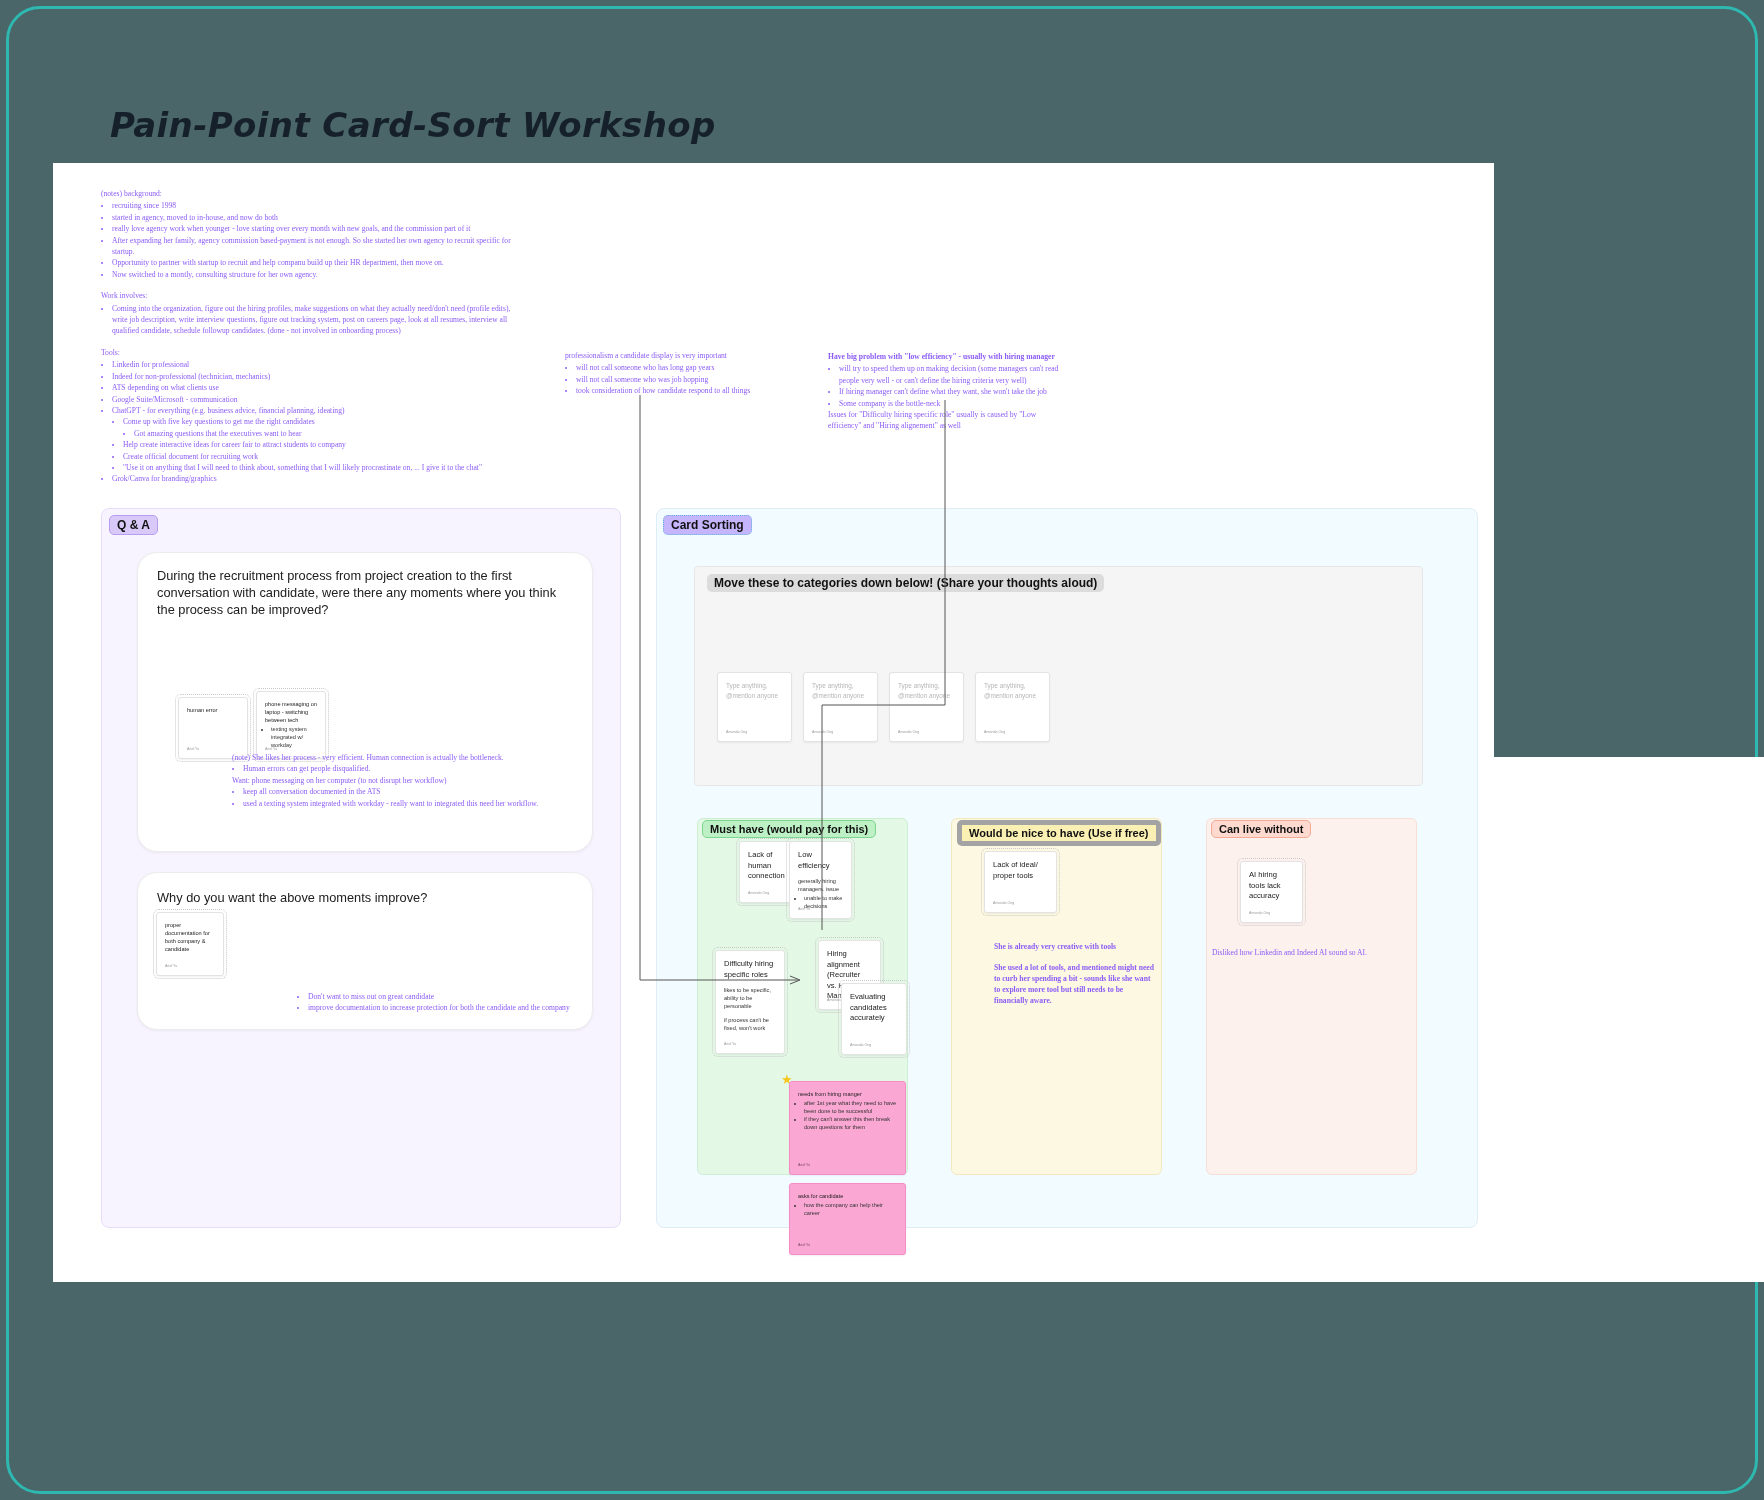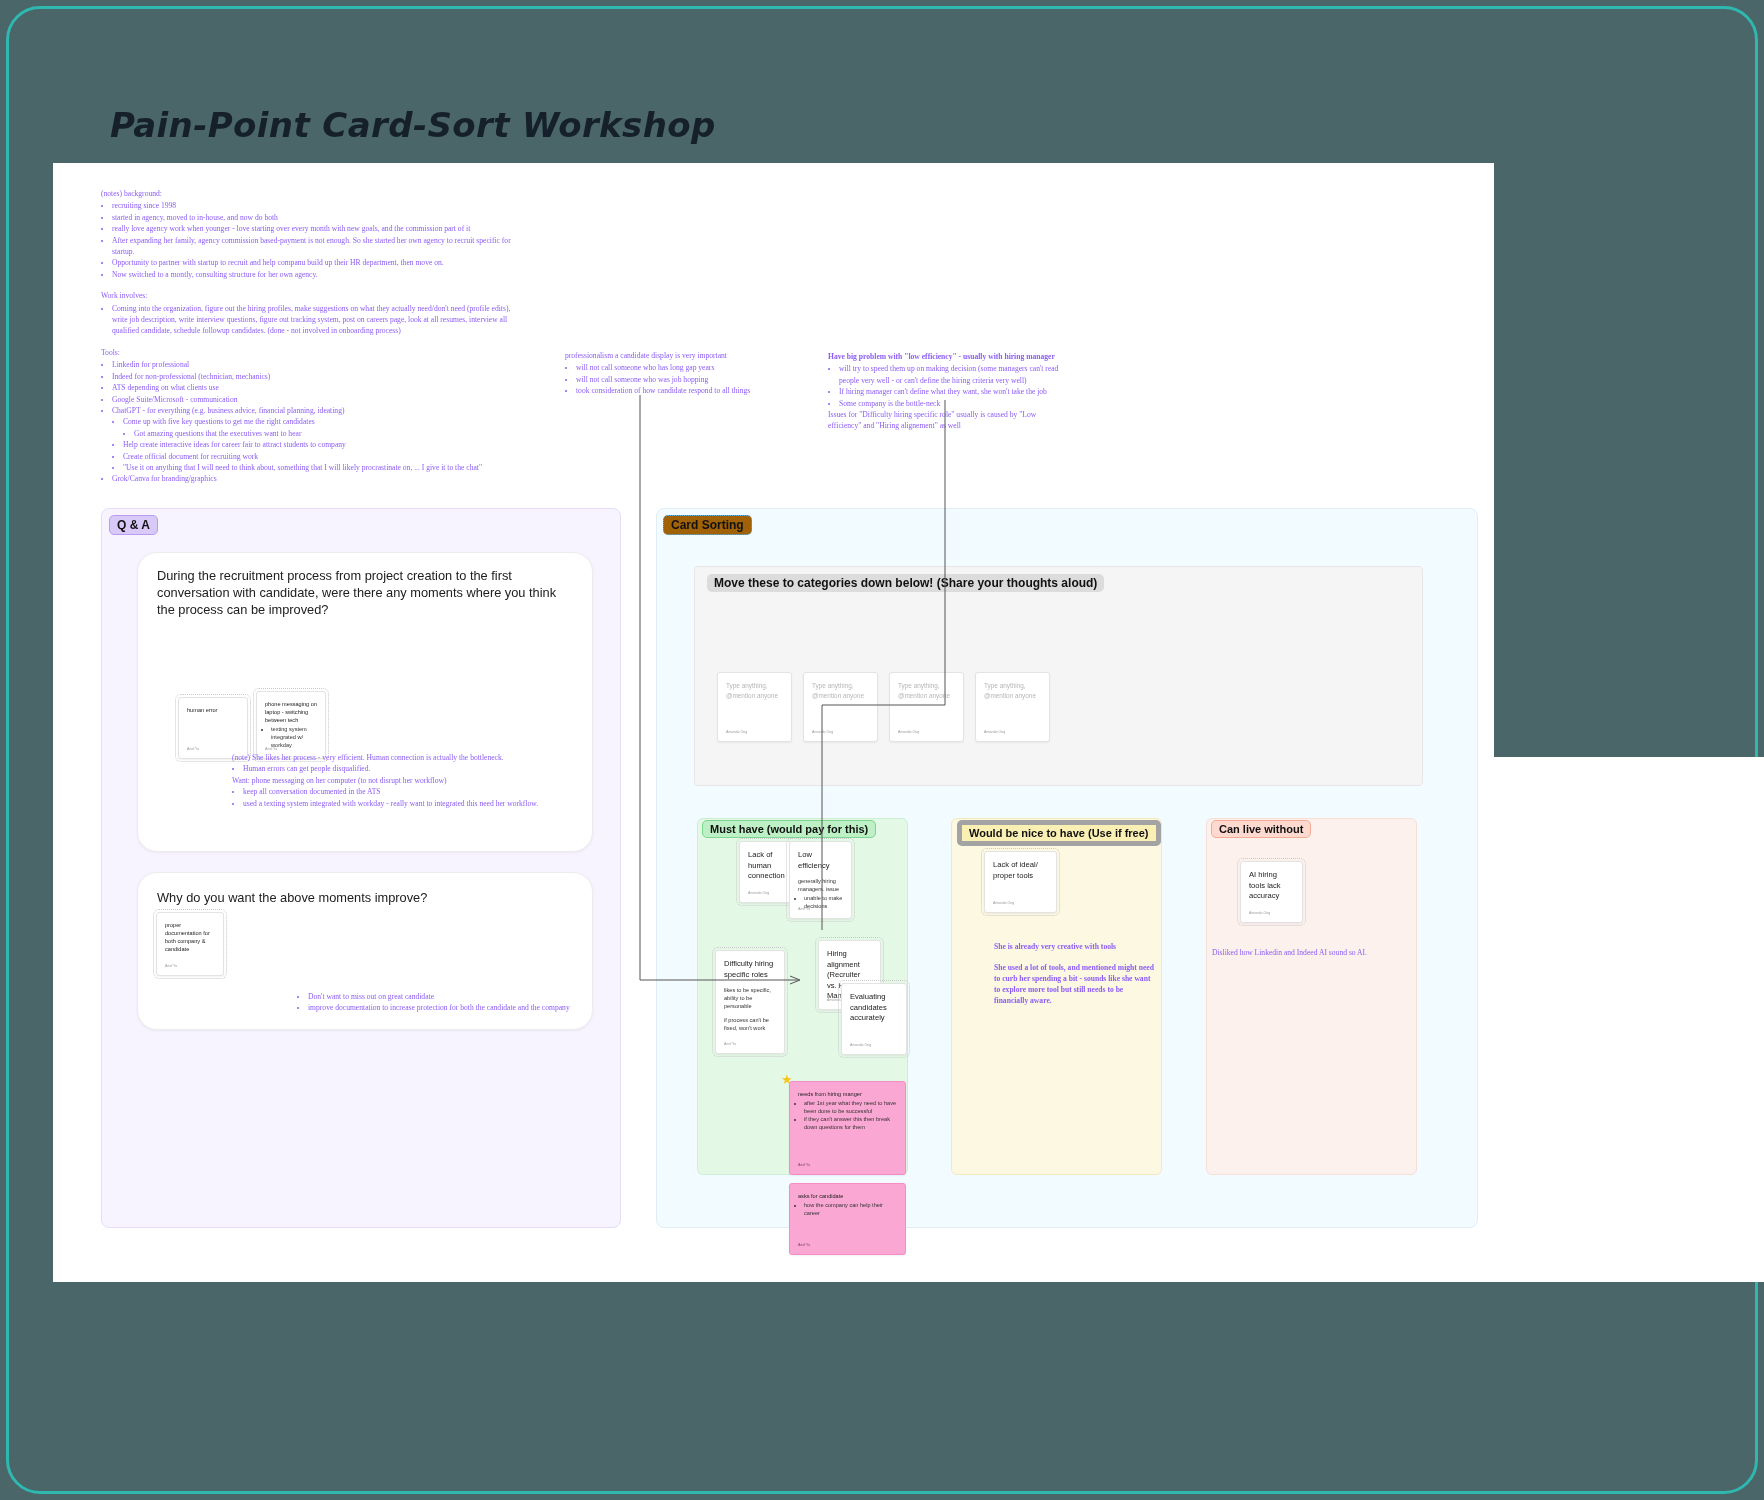--- a/index.html
+++ b/index.html
@@ -61,21 +61,21 @@
   #qa-frame{
     position:absolute; left:101px; top:508px; width:520px; height:720px;
     background:#f7f4ff; border:1px solid #e6def9; border-radius:8px;
   }
   #qa-label{ left:109px; top:515px; background:#d8c9f8; border:1px solid #b79df0; }
 
   #cs-frame{
     position:absolute; left:656px; top:508px; width:822px; height:720px;
     background:#f2fbff; border:1px solid #dfeef6; border-radius:8px;
   }
-  #cs-label{ left:663px; top:515px; background:#a16207; border:1px dotted #63b4e0; }
+  #cs-label{ left:663px; top:515px; background:#c4b5fd; border:1px dotted #63b4e0; }
 
   #move-frame{
     position:absolute; left:694px; top:566px; width:729px; height:220px;
     background:#f5f5f5; border:1px solid #e6e6e6; border-radius:4px;
   }
   #move-label{ left:707px; top:574px; background:#dcdcdc; }
 
   
   .cat{ position:absolute; border-radius:6px; }
   #cat-must{ left:697px; top:818px; width:211px; height:357px; background:#e4f8e6; border:1px solid #cdeed3;}

